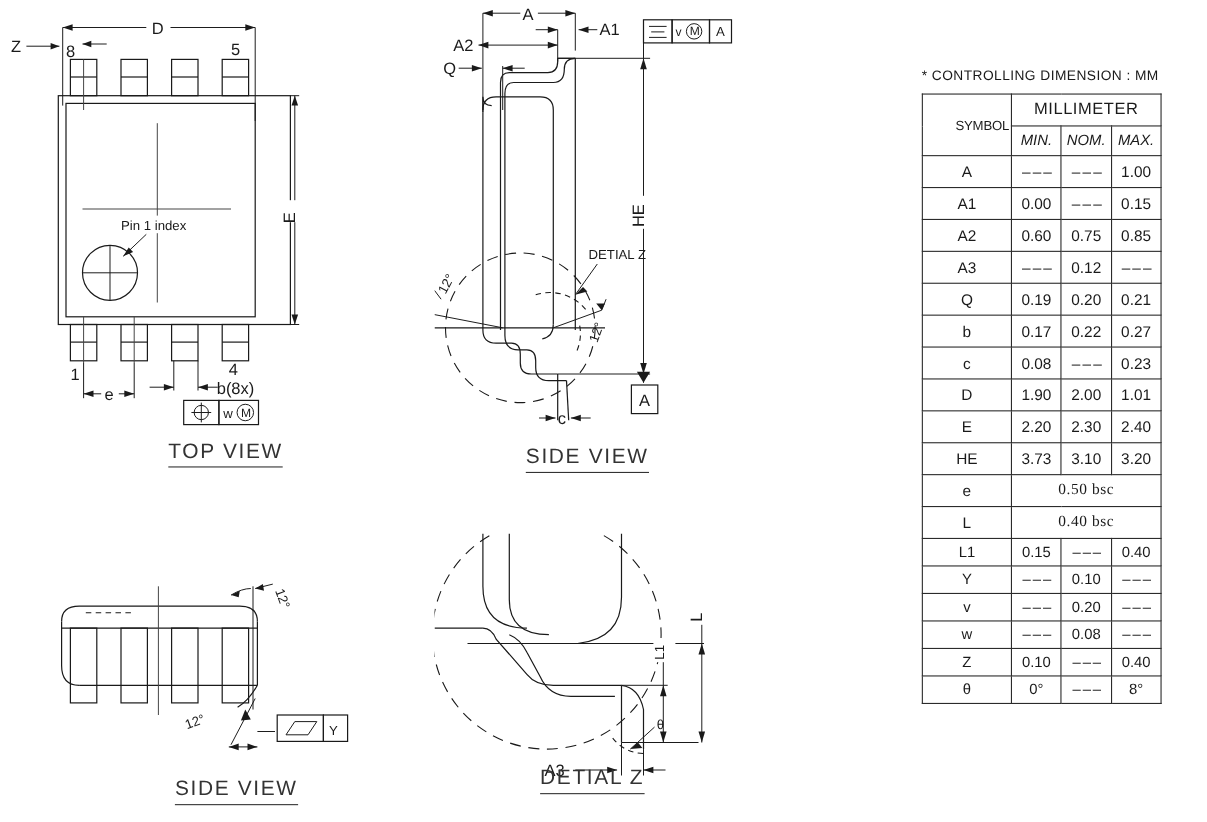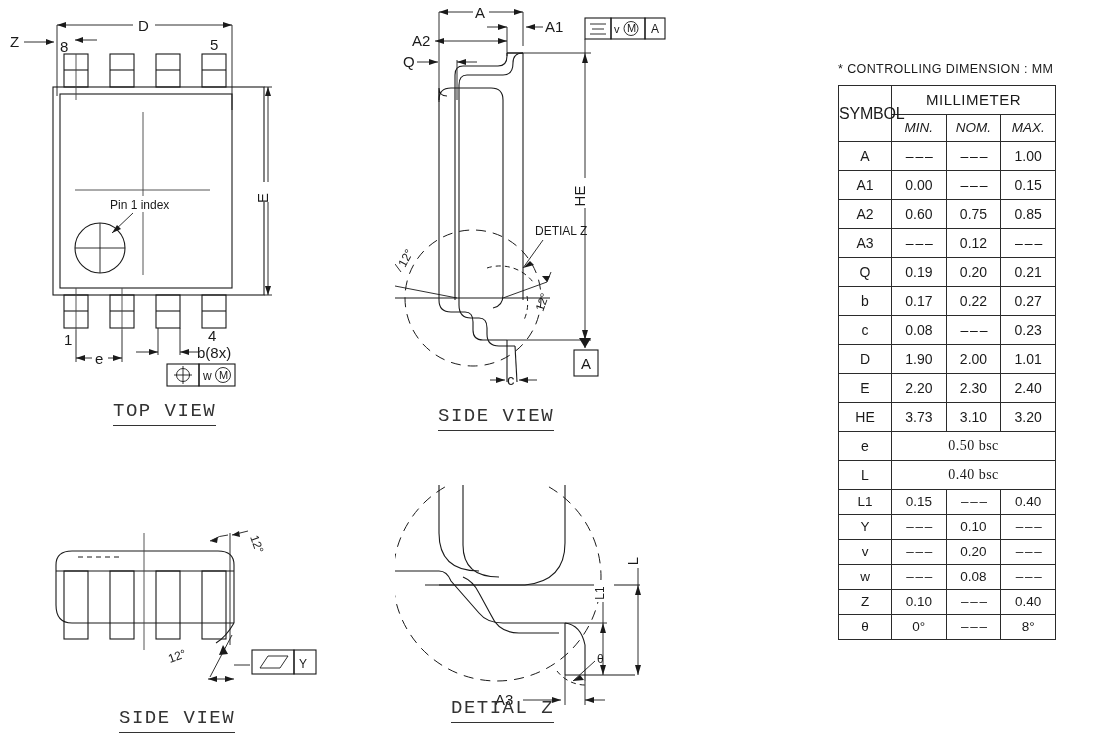--- a/index.html
+++ b/index.html
@@ -31,43 +31,45 @@
     border:1px solid #2b2b2b;
     text-align:center;
     font-weight:normal;
     padding:0;
     height:28px;
     line-height:28px;
     font-family:"Liberation Sans","DejaVu Sans",sans-serif;
     color:#1a1a1a;
   }
   table.dim th.sym{
-    font-size:16px;
+    font-size:12px;
     width:52px;
     letter-spacing:-0.2px;
+    padding-left:28px;
   }
   table.dim th.mm{
     font-size:15px;
     letter-spacing:.5px;
   }
   table.dim th.sub{ font-size:13.5px; height:26px; line-height:26px;font-style:italic;}
   table.dim td.symcell{ font-size:14px; }
   table.dim td.val{ font-size:14px; }
   table.dim tr.small td{ height:24px; line-height:24px; font-size:13.5px;}
   table.dim td.span3{ font-size:14px; letter-spacing:.5px;font-family:Liberation Serif, serif;}
   .dash{ letter-spacing:-1px; }
 
   
   .caption{
     position:absolute;
     font-size:19px;
     letter-spacing:1.5px;
     color:#333;
-    font-family:Liberation Mono, monospace;
+    font-family:Liberation Sans, sans-serif;
     white-space:nowrap;
+    margin-left:40px;
   }
   .caption .ul{ border-bottom:1.6px solid #333; padding-bottom:3px; }
 
   
   text{ font-family:"Liberation Sans","DejaVu Sans",sans-serif; fill:#1a1a1a; }
   .lbl{ font-size:15px; }
   .lbl-sm{ font-size:12px; }
   .lbl-xs{ font-size:11px; }
   .ln{ stroke:#1a1a1a; fill:none; stroke-width:1.1; }
   .ln-thin{ stroke:#1a1a1a; fill:none; stroke-width:0.9; }

